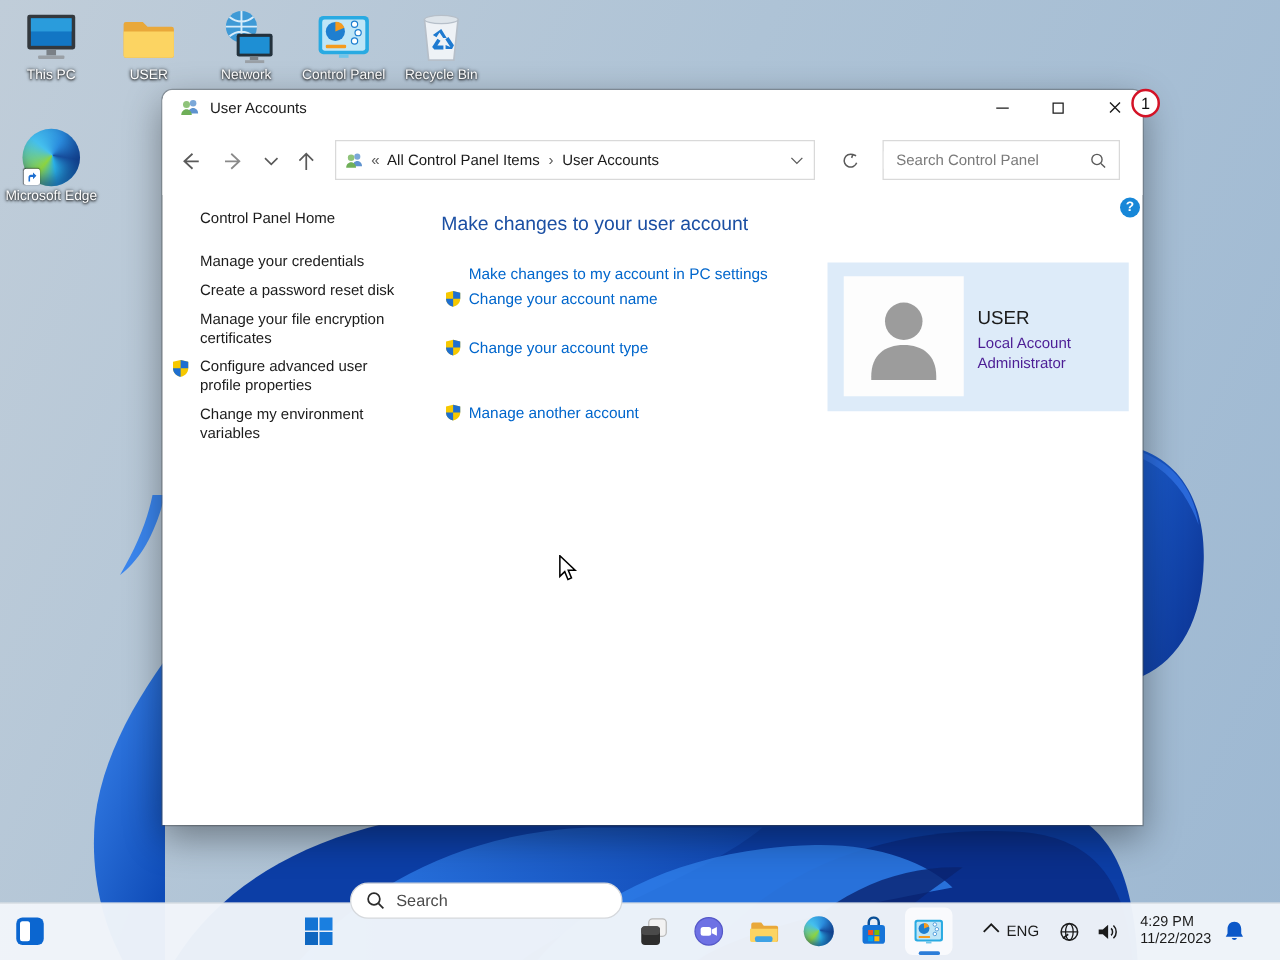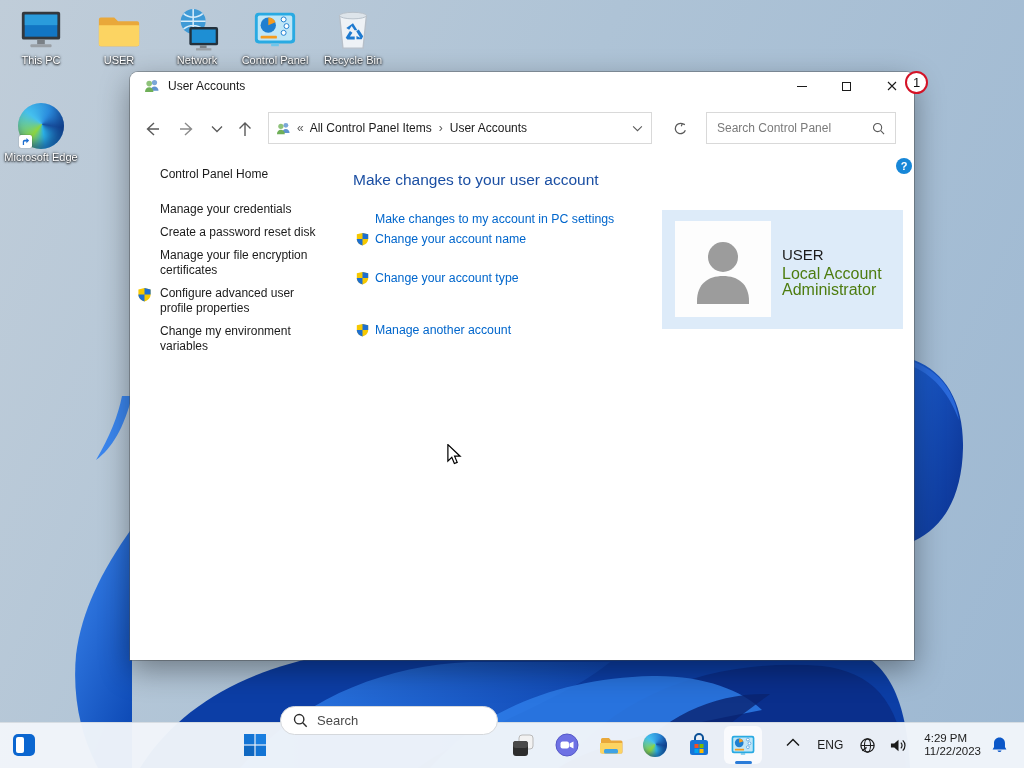--- a/index.html
+++ b/index.html
@@ -69,21 +69,21 @@
   #main-heading { position:absolute; left:223px; top:99px; font-size:15.5px; color:#1b4fa3; }
   .task-link { position:absolute; display:flex; align-items:center; white-space:nowrap; }
   .task-link .ic { width:20px; flex:none; }
   .task-link .tx { font-size:12.3px; color:#0066cc; }
 
   #user-card { position:absolute; left:532px; top:138px; width:241px; height:119px;
                background:#ddebf9; display:flex; }
   #user-pic { width:96px; height:96px; background:#fdfdfd; margin:11px 0 0 13px; position:relative; }
   #user-meta { margin:36px 0 0 11px; }
   #user-name { font-size:15px; color:#1b1b1b; }
-  #user-line1,#user-line2 { font-size:16px; color:#4d7c0f; line-height:16px; }
+  #user-line1,#user-line2 { font-size:12px; color:#4c1d95; line-height:16px; }
   #user-name { margin-bottom:3px; }
 
   #help-btn { position:absolute; left:766px; top:86px; width:16px; height:16px; border-radius:50%;
               background:#1787d8; color:#fff; font-size:11px; font-weight:bold;
               display:flex; align-items:center; justify-content:center; }
 
   
   #annot-1 { position:absolute; left:905px; top:71px; width:23px; height:23px; border-radius:50%;
              background:#fff; border:2.5px solid #d41226; color:#111; font-size:13px;
              display:flex; align-items:center; justify-content:center; z-index:60; }
@@ -94,21 +94,21 @@
   .tb { position:absolute; top:733px; width:24px; height:24px; z-index:41; }
   #tb-search { position:absolute; left:280px; top:706px; width:218px; height:29px; z-index:41;
                background:#fff; border:1px solid #d5d8dc; border-radius:15px;
                display:flex; align-items:center; }
   #tb-search .tx { font-size:13px; color:#4a4a4a; margin-left:9px; }
   #cp-active { position:absolute; left:724px; top:726px; width:38px; height:38px; z-index:41;
                background:rgba(255,255,255,.72); border-radius:6px;
                display:flex; align-items:center; justify-content:center; }
   #cp-underline { position:absolute; left:735px; top:761px; width:17px; height:3px;
                   border-radius:2px; background:#2b7cd8; z-index:42; }
-  #tray { position:absolute; right:4px; top:722px; height:46px; display:flex; align-items:center; z-index:41; }
+  #tray { position:absolute; right:16px; top:722px; height:46px; display:flex; align-items:center; z-index:41; }
   #tray-lang { font-size:12px; color:#1b1b1b; margin-right:16px; }
   #tray-clock { text-align:left; margin:0 10px 0 14px; }
   #tray-clock div { font-size:11.5px; color:#1b1b1b; line-height:13px; }
 
   
   #cursor { position:absolute; left:446px; top:444px; z-index:70; }
 </style>
 </head>
 <body>
 

